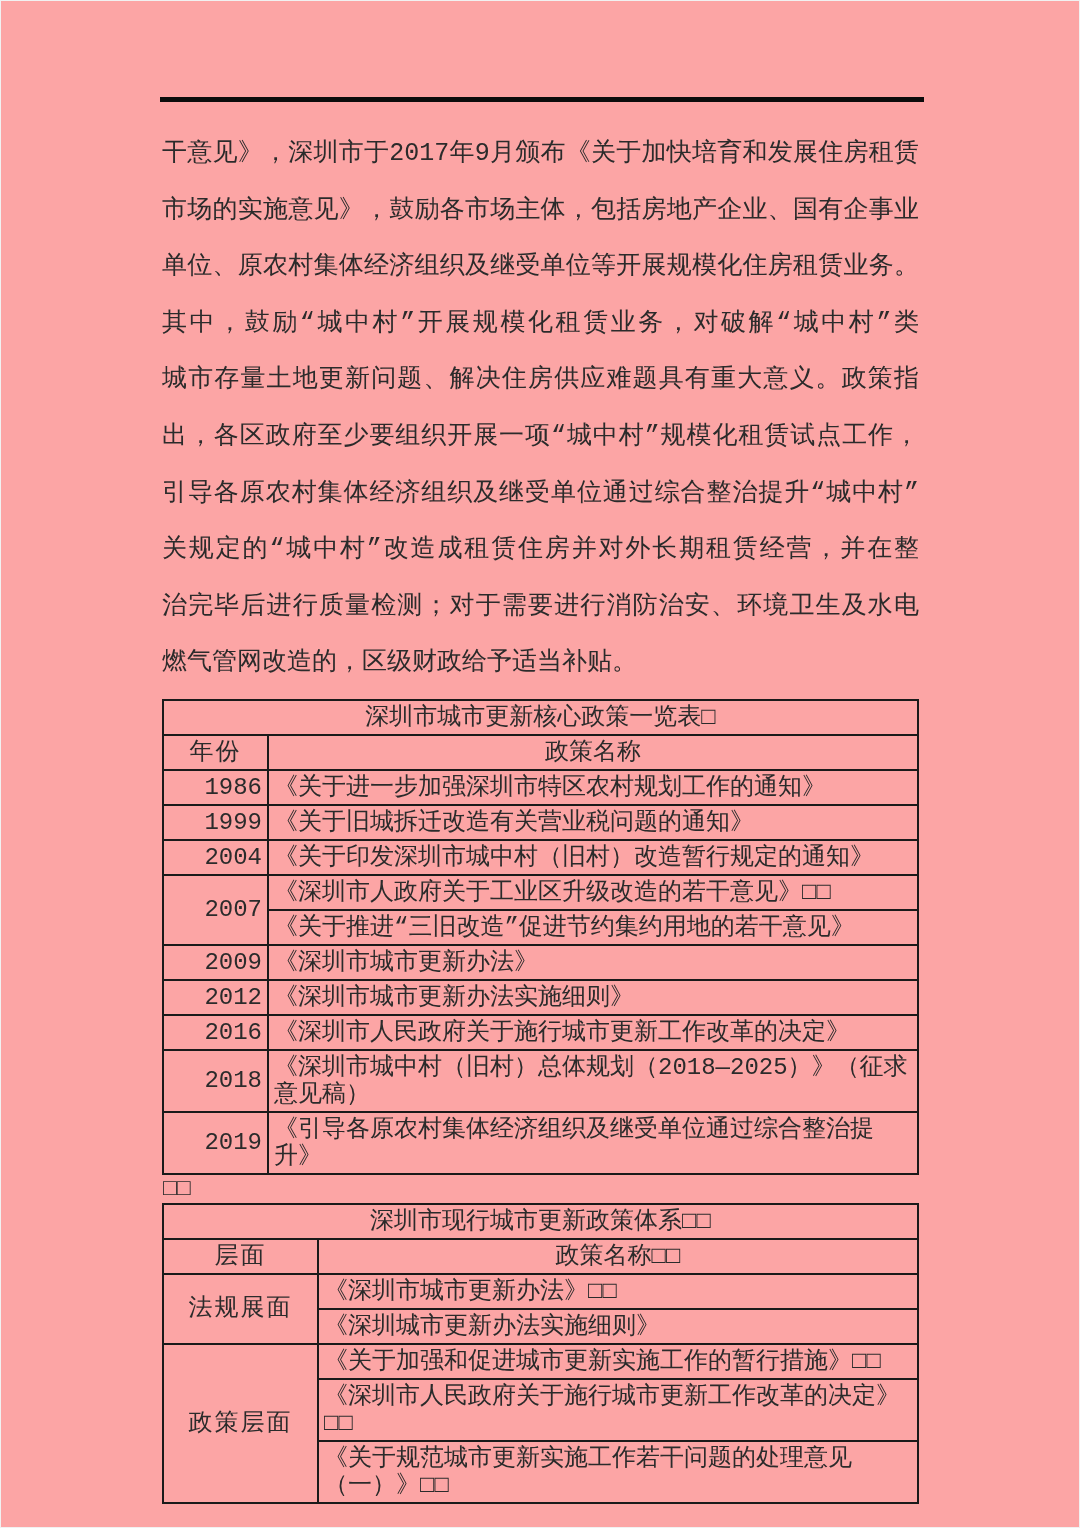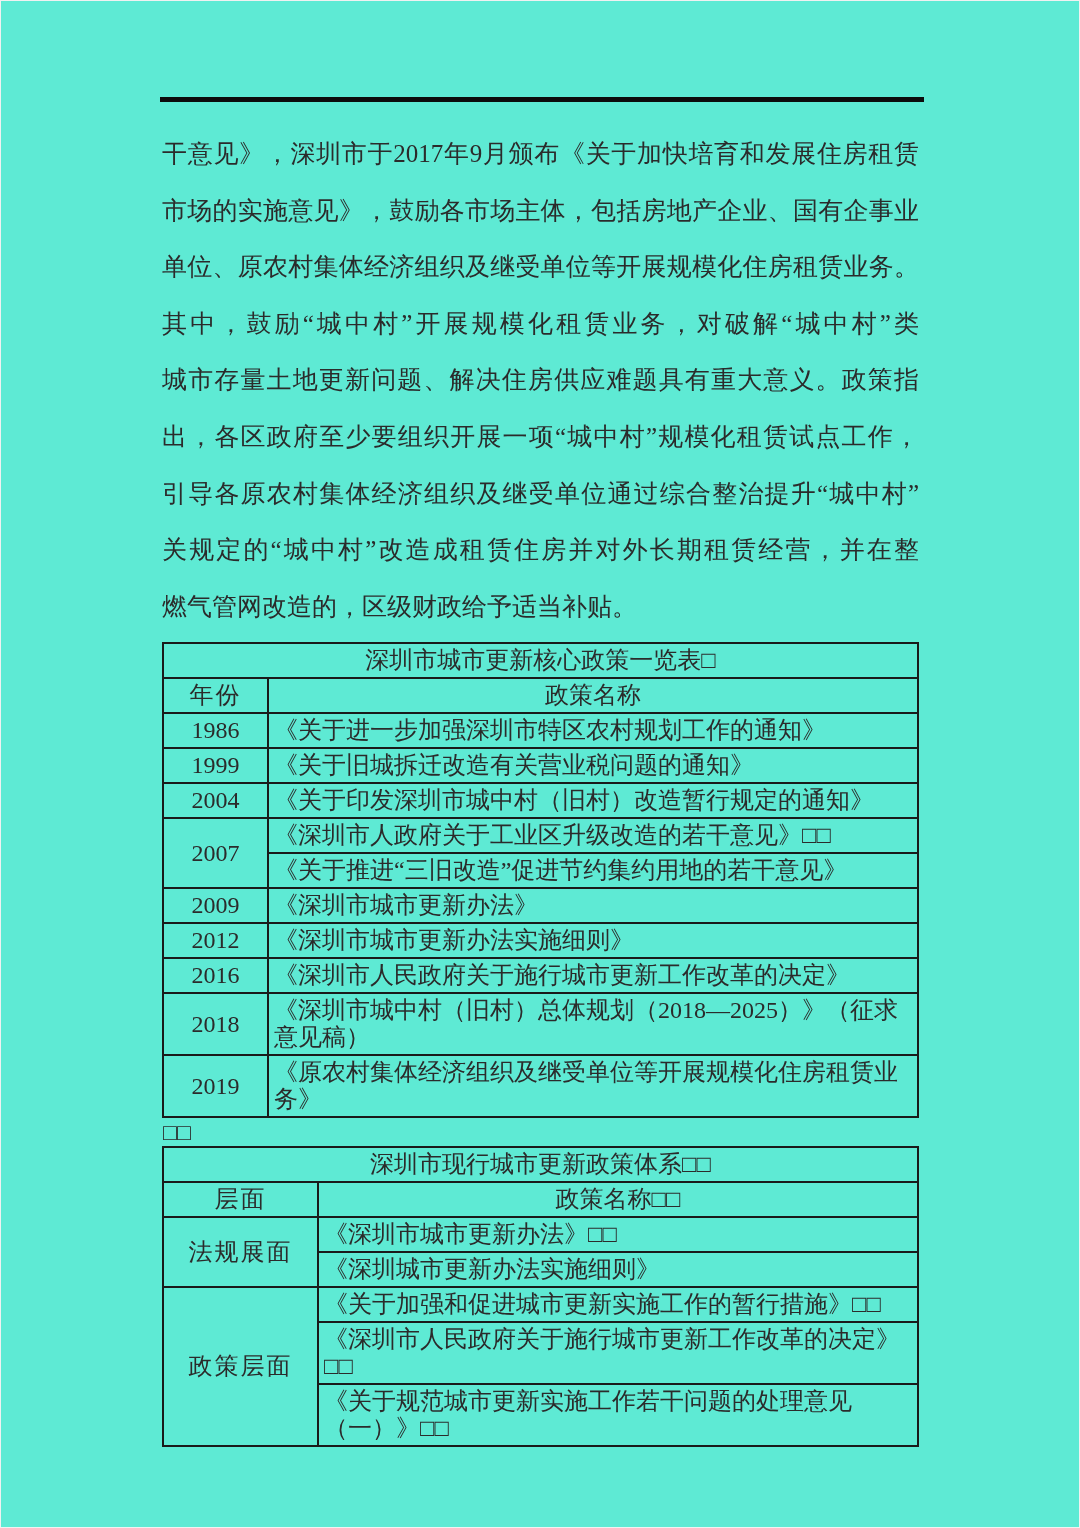--- a/index.html
+++ b/index.html
@@ -1,21 +1,21 @@
 <!DOCTYPE html>
 <html><head>
 <meta charset="utf-8">
 <style>
   html, body { margin: 0; padding: 0; background: #ffffff; }
   .page {
     position: relative;
     width: 1080px;
     height: 1528px;
-    background: #5eead4;
-    font-family: Liberation Serif, serif;
+    background: #fca5a5;
+    font-family: Liberation Mono, monospace;
     color: #222222;
     overflow: hidden;
     box-shadow: inset 0 0 0 1px #f1f1f1;
   }
   .header-rule {
     position: absolute;
     left: 160px;
     top: 97px;
     width: 764px;
     height: 5px;
@@ -49,21 +49,21 @@
   table.policy-table td {
     border: 2px solid #1a1a1a;
     font-size: 24px;
     line-height: 27px;
     padding: 3px 5px;
     vertical-align: middle;
     color: #2b2b2b;
     word-break: break-all;
   }
   td.title-cell { text-align: center; padding: 1px 4px; }
-  td.year-cell { text-align: center; font-size: 25px; border-radius: 11px; }
+  td.year-cell { text-align: right; font-size: 25px; border-radius: 11px; }
   td.level-cell { text-align: center; letter-spacing: 2px; margin-top: 32px; }
   td.policy-cell { padding-left: 10px; }
   td.head-policy { text-align: center; }
   td.head-year { text-align: center; letter-spacing: 2px; border-radius: 7px; }
   .between {
     font-size: 23px;
     line-height: 25px;
     margin: 2px 0 1px 1px;
     color: #2b2b2b;
   }
@@ -79,20 +79,21 @@
 
     <div class="body-text">
       <div class="bline">干意见》，深圳市于2017年9月颁布《关于加快培育和发展住房租赁</div>
       <div class="bline">市场的实施意见》，鼓励各市场主体，包括房地产企业、国有企事业</div>
       <div class="bline">单位、原农村集体经济组织及继受单位等开展规模化住房租赁业务。</div>
       <div class="bline">其中，鼓励“城中村”开展规模化租赁业务，对破解“城中村”类</div>
       <div class="bline">城市存量土地更新问题、解决住房供应难题具有重大意义。政策指</div>
       <div class="bline">出，各区政府至少要组织开展一项“城中村”规模化租赁试点工作，</div>
       <div class="bline">引导各原农村集体经济组织及继受单位通过综合整治提升“城中村”</div>
       <div class="bline">关规定的“城中村”改造成租赁住房并对外长期租赁经营，并在整</div>
+      <div class="bline">治完毕后进行质量检测；对于需要进行消防治安、环境卫生及水电</div>
       <div class="bline last">燃气管网改造的，区级财政给予适当补贴。</div>
     </div>
 
     <table class="policy-table">
       <colgroup>
           <col style="width:105px">
           <col>
         </colgroup>
       <tbody>
           <tr>
@@ -132,21 +133,21 @@
       <tr>
         <td class="year-cell">2016</td>
         <td class="policy-cell">《深圳市人民政府关于施行城市更新工作改革的决定》</td>
       </tr>
       <tr>
         <td class="year-cell">2018</td>
         <td class="policy-cell">《深圳市城中村（旧村）总体规划（2018—2025）》（征求意见稿）</td>
       </tr>
       <tr>
         <td class="year-cell">2019</td>
-        <td class="policy-cell">《原农村集体经济组织及继受单位等开展规模化住房租赁业务》</td>
+        <td class="policy-cell">《引导各原农村集体经济组织及继受单位通过综合整治提升》</td>
       </tr>
     </tbody>
       </table>
 
     <div class="between">□□</div>
 
     <table class="policy-table" style="margin-top:0;">
       <colgroup>
           <col style="width:155px">
           <col>

